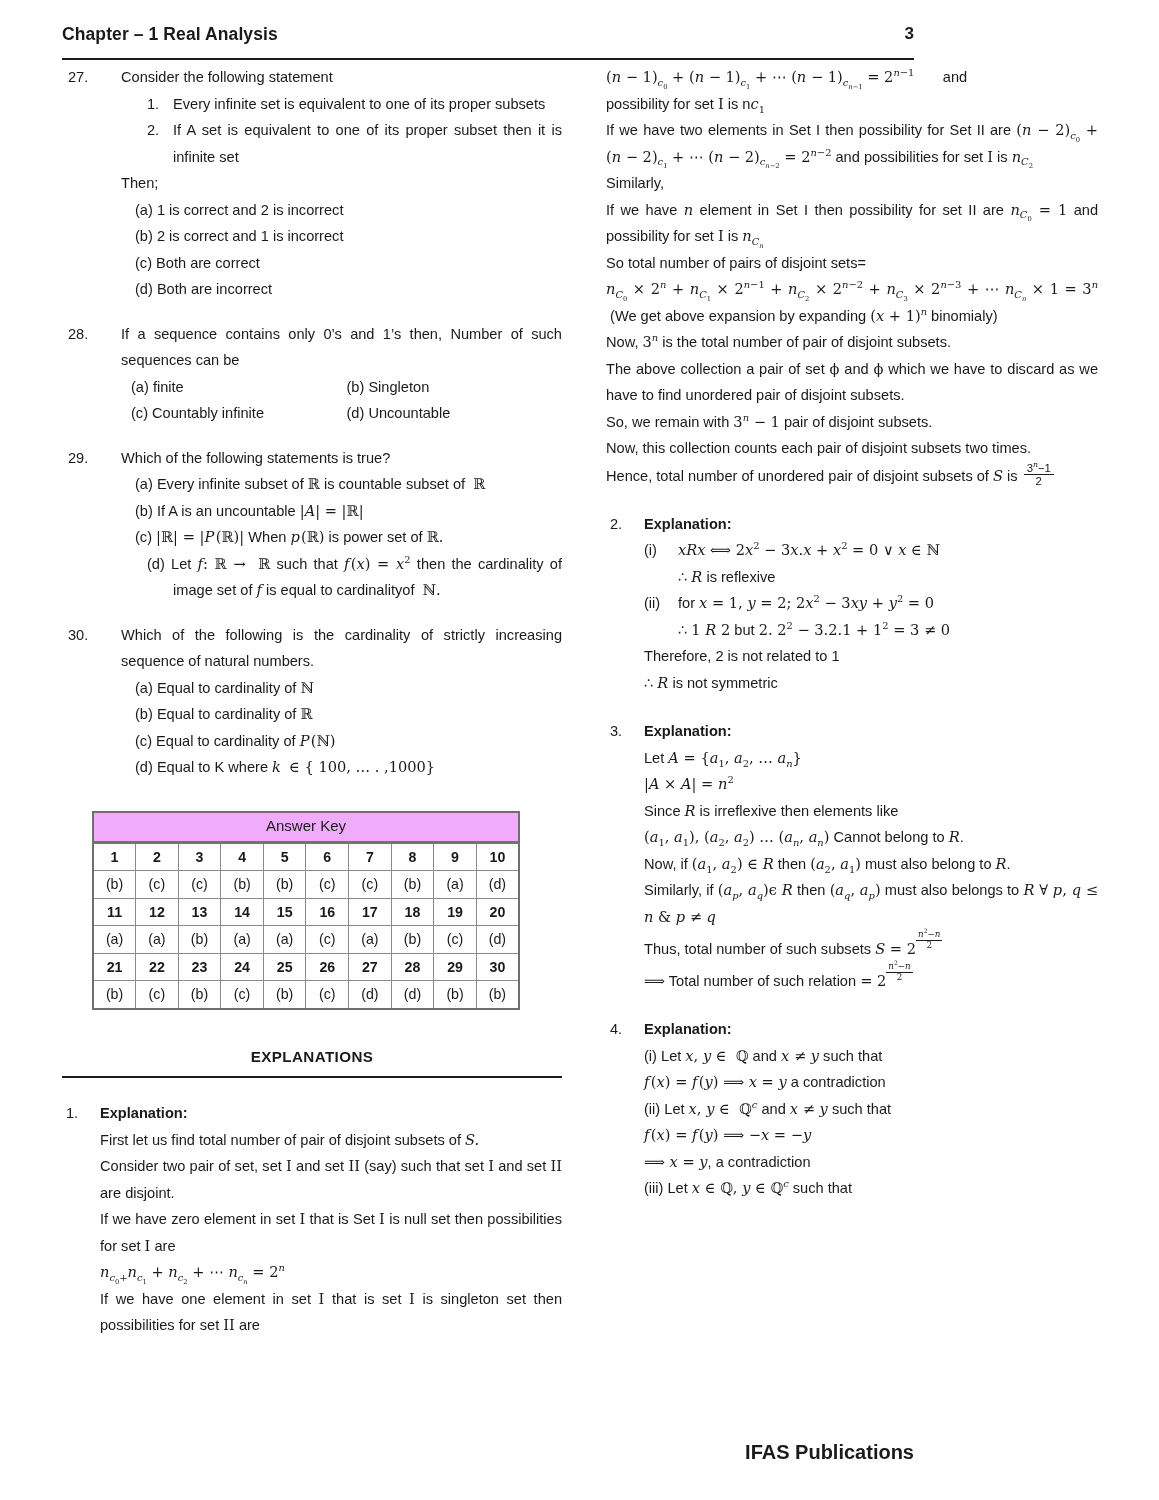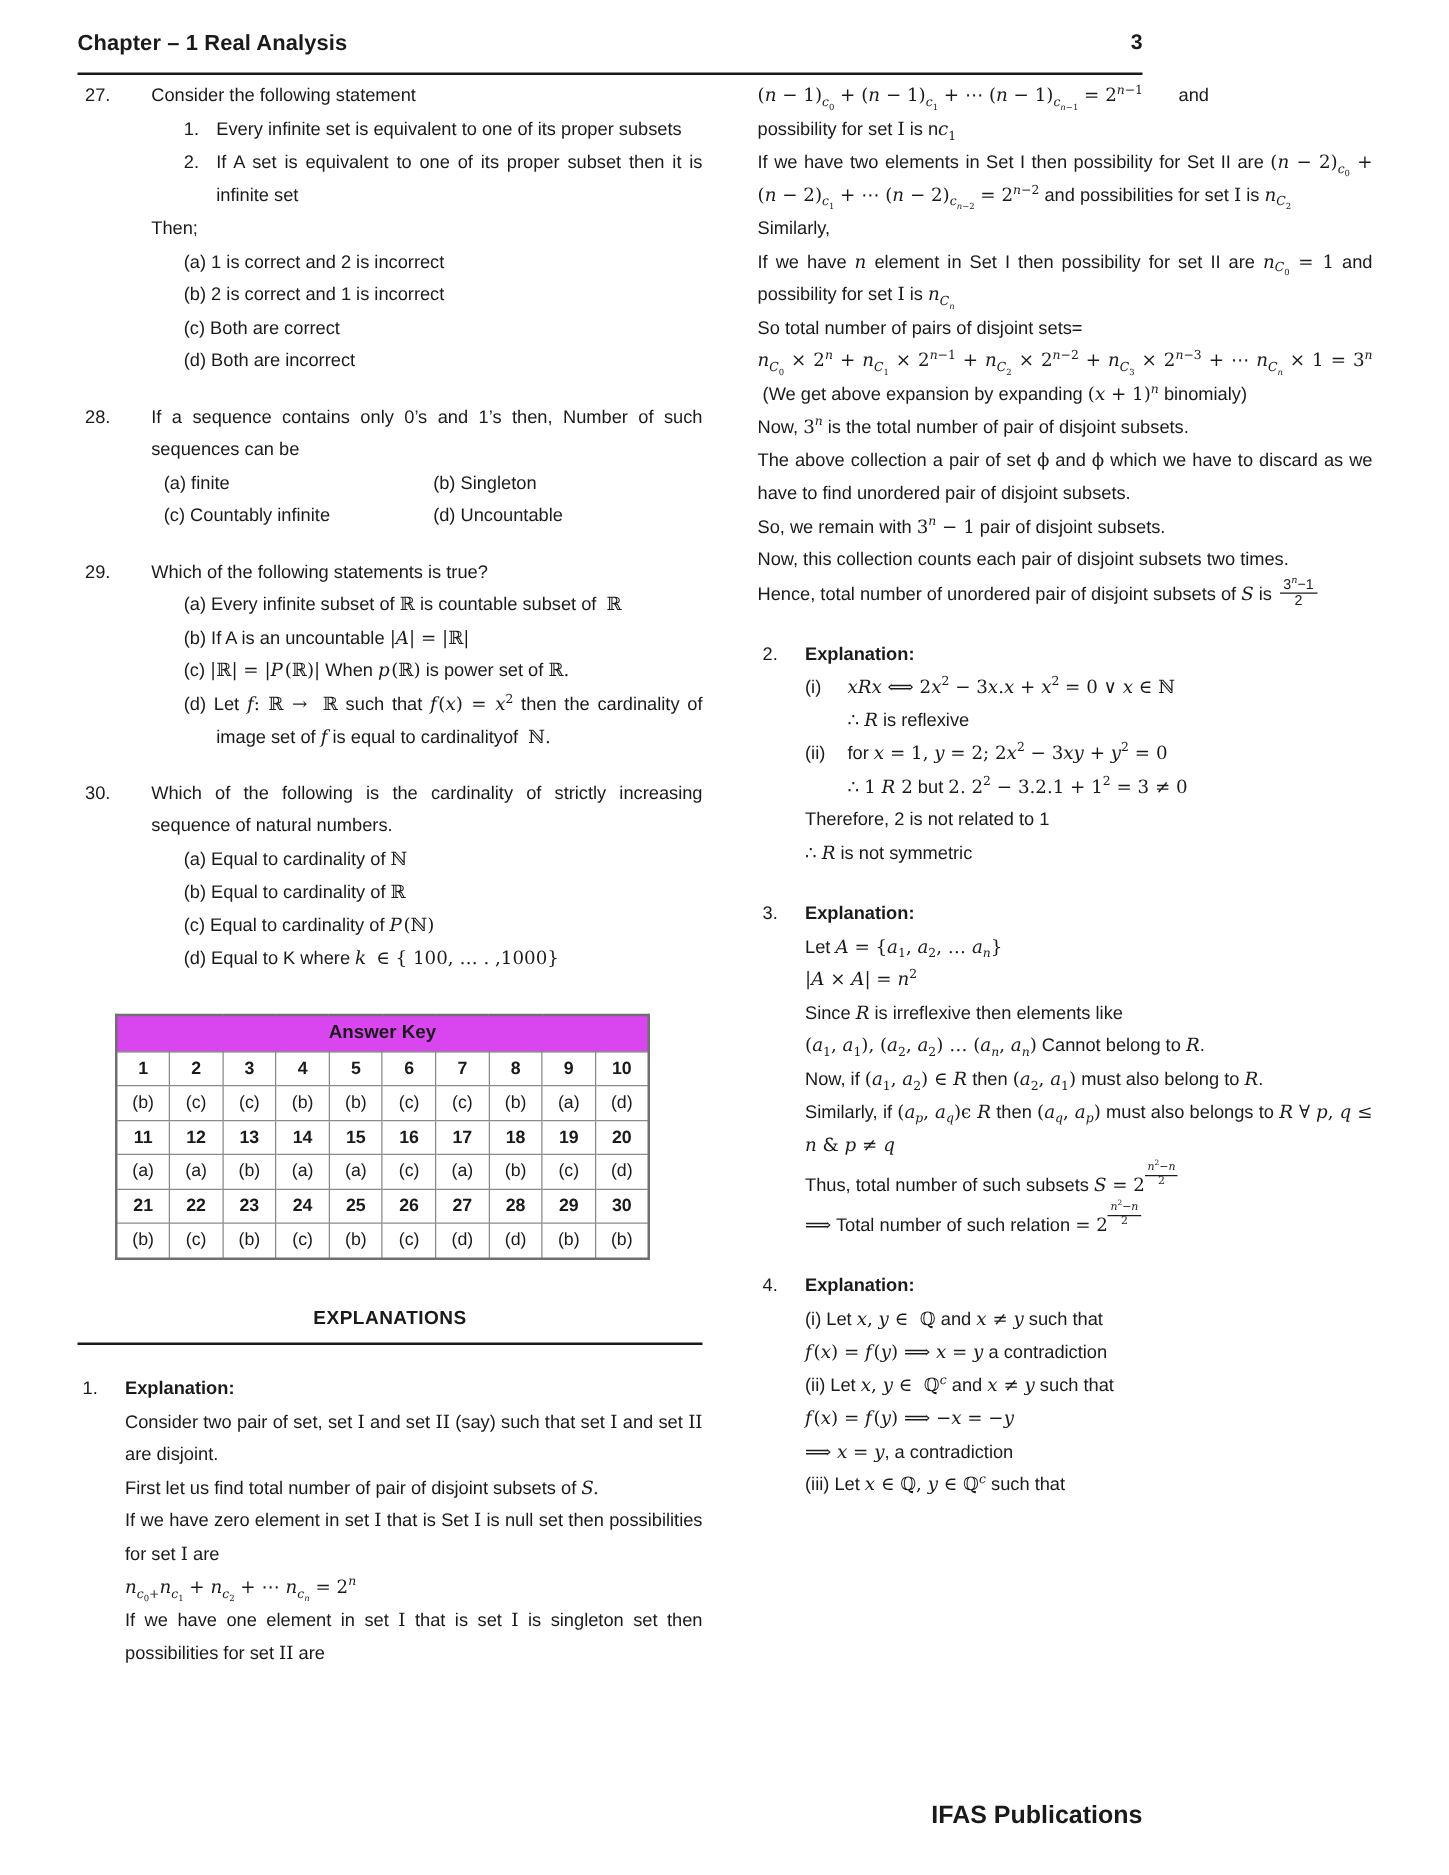--- a/index.html
+++ b/index.html
@@ -74,21 +74,21 @@
 
   
   .sub {
     display: flex;
     margin-left: 26px;
   }
   .sub-num { width: 26px; flex: 0 0 26px; }
   .sub-body { flex: 1 1 auto; }
 
   
-  .opt { margin-left: 26px; }
+  .opt { margin-left: 14px; }
   .opt-row {
     margin-left: 10px;
     display: flex;
   }
   .opt-half { width: 50%; }
   .opt-hang {
     margin-left: 26px;
     padding-left: 26px;
     text-indent: -26px;
   }
@@ -102,25 +102,25 @@
     border: 2px solid #6f6f6f;
   }
   table.ak td, table.ak th {
     border: 1px solid #8a8a8a;
     text-align: center;
     font-size: 14.2px;
     height: 26px;
     padding: 0;
   }
   table.ak th.ak-title {
-    background: #d946ef;
-    font-weight: bold;
+    background: #f0abfc;
+    font-weight: normal;
     font-size: 15px;
     height: 28px;
-    border-bottom: 1px solid #737373;
+    border-bottom: 3px solid #737373;
   }
   table.ak td.num { font-weight: bold; }
   table.ak td.ans { font-weight: normal; }
 
   
   .explanations {
     margin-top: 34px;
     text-align: center;
     font-weight: bold;
     font-size: 15.2px;
@@ -342,22 +342,22 @@
       </table>
     </div>
 
     <div class="explanations">EXPLANATIONS</div>
     <div class="exp-rule"></div>
 
     <div class="exp">
       <div class="exp-num">1.</div>
       <div class="exp-body">
         <div class="exp-title">Explanation:</div>
+        <div class="just">First let us find total number of pair of disjoint subsets of <span class="mi">S.</span></div>
         <div class="just">Consider two pair of set, set <span class="mr">I</span> and set <span class="mr">II</span> (say) such that set <span class="mr">I</span> and set <span class="mr">II</span> are disjoint.</div>
-        <div class="just">First let us find total number of pair of disjoint subsets of <span class="mi">S.</span></div>
         <div class="just">If we have zero element in set <span class="mr">I</span> that is Set <span class="mr">I</span> is null set then possibilities for set <span class="mr">I</span> are</div>
         <div><span class="math"><span class="mi">n</span><sub><span class="mi">c</span><sub>0</sub>+</sub><span class="mi">n</span><sub><span class="mi">c</span><sub>1</sub></sub> + <span class="mi">n</span><sub><span class="mi">c</span><sub>2</sub></sub> + ⋯ <span class="mi">n</span><sub><span class="mi">c</span><sub><span class="mi">n</span></sub></sub> = 2<sup><span class="mi">n</span></sup></span></div>
         <div class="just">If we have one element in set <span class="mr">I</span> that is set <span class="mr">I</span> is singleton set then possibilities for set <span class="mr">II</span> are</div>
       </div>
     </div>
 
   </div>
 
   <div class="col col-right">
 

